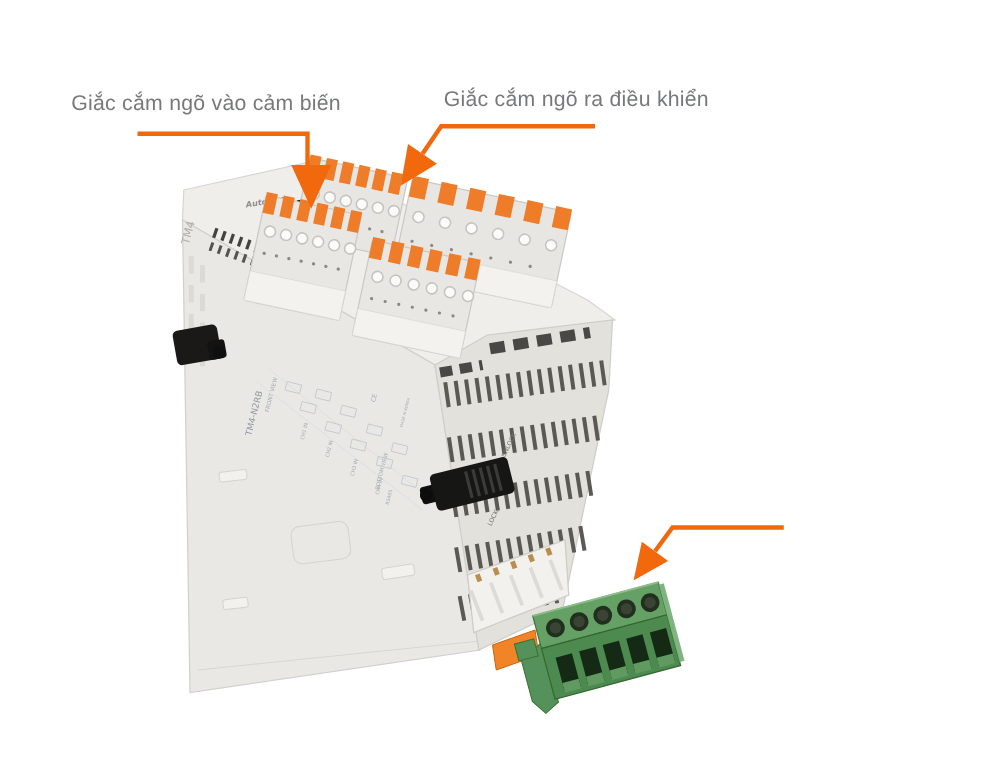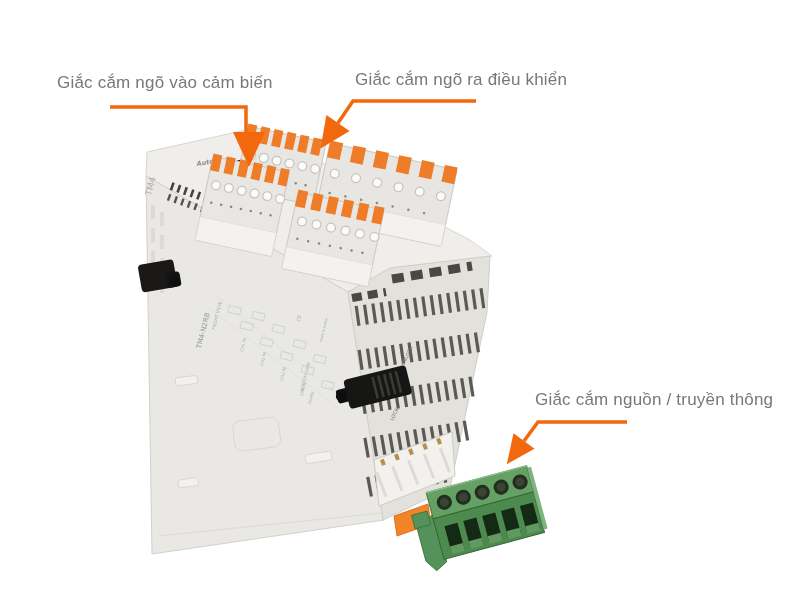--- a/index.html
+++ b/index.html
@@ -167,14 +167,13 @@
     <path d="M326.4,115.1 L349.6,130.9 L320.5,148.6 Z" stroke="none"></path>
   </g>
   <g stroke="#f2680c" fill="#f2680c">
     <path d="M627,422 H538 L524,441" fill="none" stroke-width="3.5"></path>
     <path d="M513.5,433.3 L534.5,448.7 L506.8,464.3 Z" stroke="none"></path>
   </g>
 </svg>
 
   <div class="callout" style="left:24px;top:73px;margin-left:33px;">Giắc cắm ngõ vào cảm biến</div>
   <div class="callout" style="left:355px;top:70px;text-align:right;">Giắc cắm ngõ ra điều khiển</div>
-  <div class="callout" style="left:535px;top:390px;">Giắc cắm nguồn / truyền thông</div>
 </div>
 
 </body></html>

